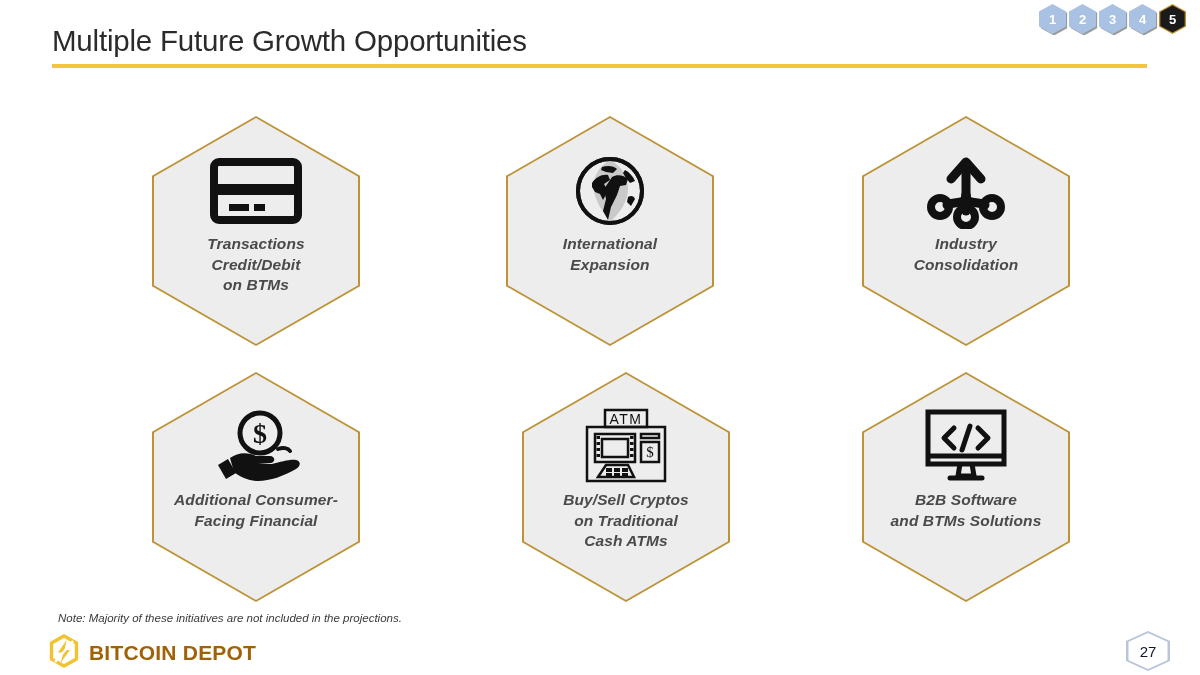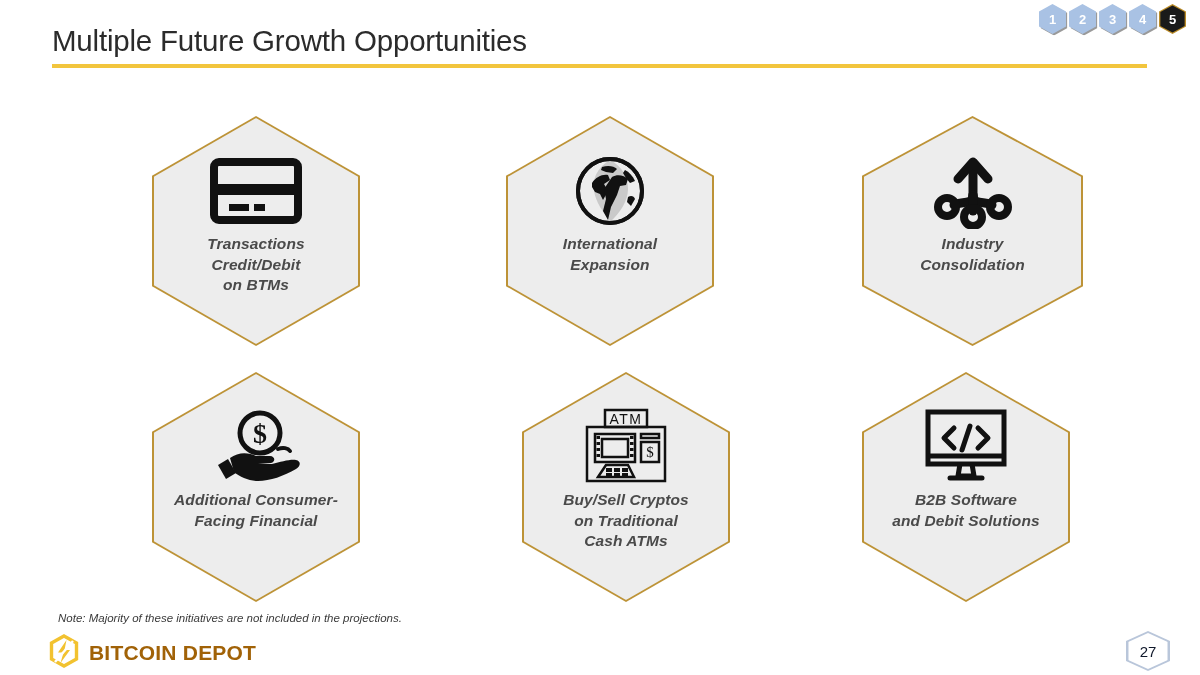--- a/index.html
+++ b/index.html
@@ -265,21 +265,21 @@
             <circle cx="38" cy="38" r="32" fill="none" stroke="#111" stroke-width="4"></circle>
           </svg>
         </div>
         <div class="hex-label">
           <div>International</div>
           <div>Expansion</div>
         </div>
       </div>
     </div>
 
-    <div class="hex-card" style="left:862px; top:116px;padding-left:13px;">
+    <div class="hex-card" style="left:862px; top:116px;">
       <div class="hex-shape"></div>
       <div class="hex-inner"></div>
       <div class="hex-content">
         <div class="hex-icon">
           <svg width="82" height="76" viewBox="0 0 82 76" aria-hidden="true">
             <path d="M41 10 L41 44" stroke="#111" stroke-width="9" stroke-linecap="round" fill="none"></path>
             <path d="M26 26 L41 9 L56 26" stroke="#111" stroke-width="9" stroke-linecap="round" stroke-linejoin="round" fill="none"></path>
             <path d="M41 42 C41 52 30 48 22 52" stroke="#111" stroke-width="9" stroke-linecap="round" fill="none"></path>
             <path d="M41 42 C41 52 52 48 60 52" stroke="#111" stroke-width="9" stroke-linecap="round" fill="none"></path>
             <path d="M41 44 L41 58" stroke="#111" stroke-width="9" stroke-linecap="round" fill="none"></path>
@@ -364,21 +364,21 @@
             <line x1="8" y1="48" x2="84" y2="48" stroke="#111" stroke-width="5"></line>
             <path d="M34 20 L24 30 L34 40" stroke="#111" stroke-width="5" fill="none" stroke-linecap="round" stroke-linejoin="round"></path>
             <path d="M58 20 L68 30 L58 40" stroke="#111" stroke-width="5" fill="none" stroke-linecap="round" stroke-linejoin="round"></path>
             <line x1="50" y1="18" x2="42" y2="42" stroke="#111" stroke-width="5" stroke-linecap="round"></line>
             <path d="M40 56 L38 68 L54 68 L52 56" fill="none" stroke="#111" stroke-width="5" stroke-linejoin="round"></path>
             <line x1="30" y1="70" x2="62" y2="70" stroke="#111" stroke-width="5" stroke-linecap="round"></line>
           </svg>
         </div>
         <div class="hex-label">
           <div>B2B Software</div>
-          <div>and Debit Solutions</div>
+          <div>and BTMs Solutions</div>
         </div>
       </div>
     </div>
 
   </div>
 
   <div id="note">Note: Majority of these initiatives are not included in the projections.</div>
 
   <div id="logo">
     <span>

